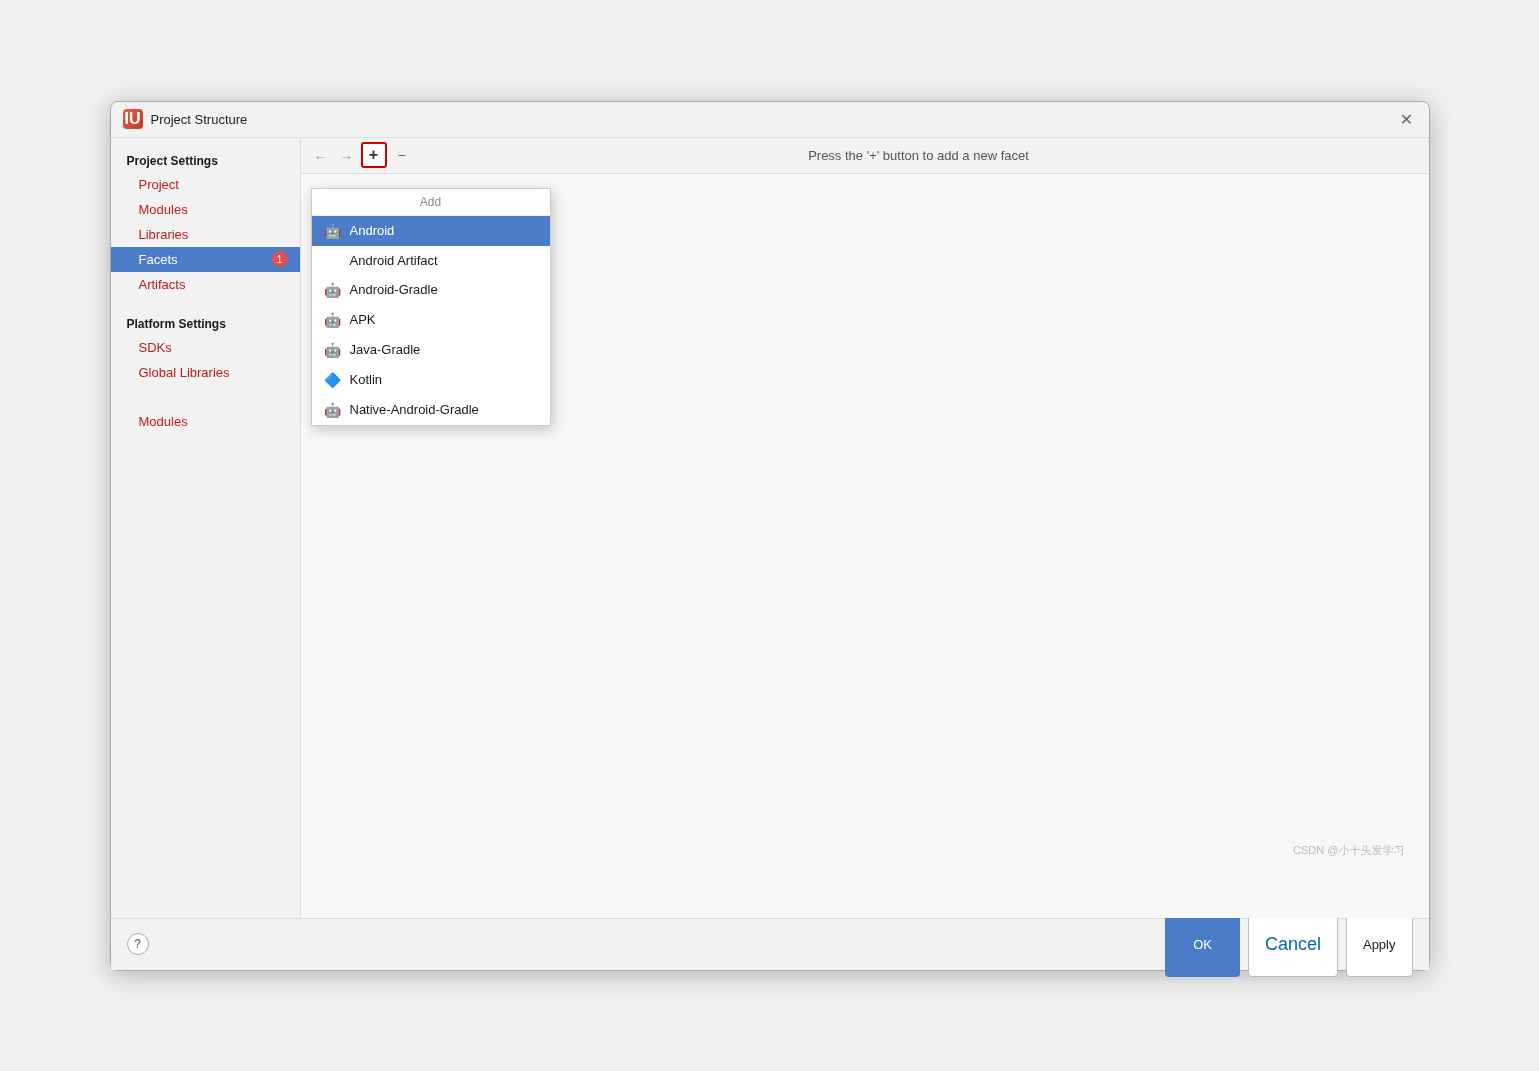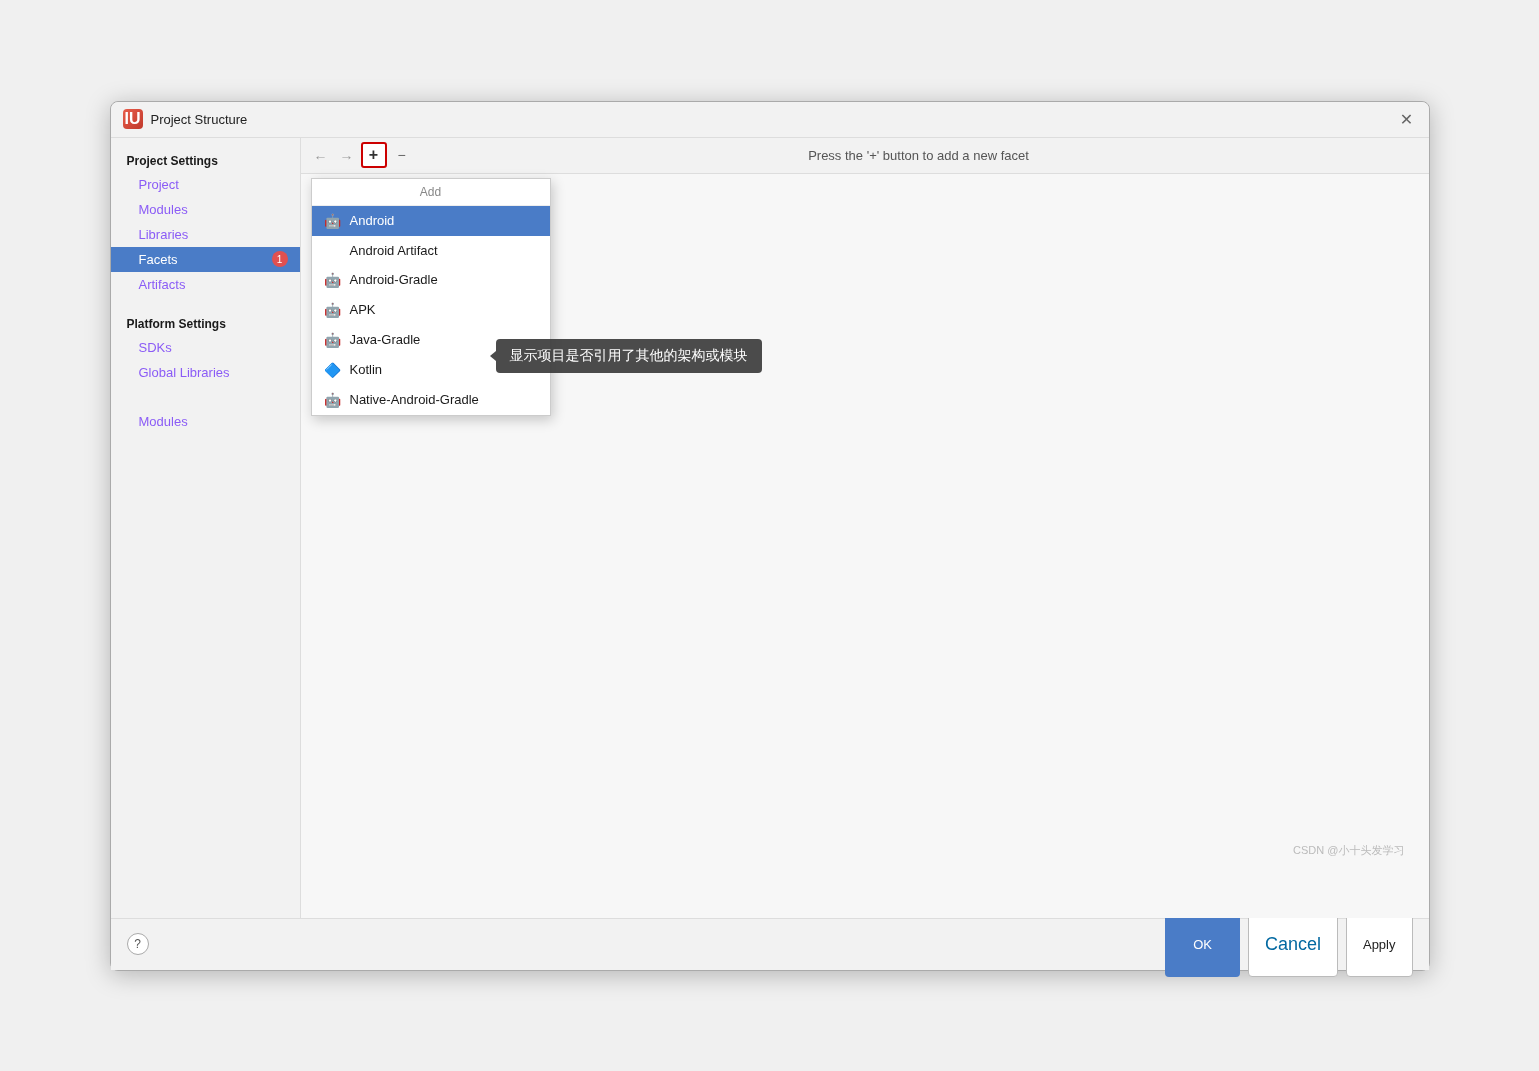--- a/index.html
+++ b/index.html
@@ -80,21 +80,21 @@
     }
     .sidebar-section-label {
       font-weight: 700;
       font-size: 12px;
       color: #1a1a1a;
       padding: 8px 16px 4px 16px;
     }
     .sidebar-item {
       padding: 5px 16px 5px 28px;
       cursor: pointer;
-      color: #8b5cf6;
+      color: #b91c1c;
       font-size: 13px;
       display: flex;
       align-items: center;
       gap: 6px;
       position: relative;
     }
     .sidebar-item.active {
       background: #4a7cc7;
       color: white;
     }
@@ -172,21 +172,21 @@
       font-size: 13px;
     }
     .panel-body {
       flex: 1;
       background: #f7f7f7;
       position: relative;
     }
     
     .dropdown-container {
       position: absolute;
-      top: 4px;
+      top: 14px;
       left: 10px;
       z-index: 100;
     }
     .dropdown-menu {
       background: white;
       border: 1px solid #ccc;
       box-shadow: 2px 4px 12px rgba(0,0,0,0.2);
       min-width: 240px;
     }
     .dropdown-header {
@@ -410,23 +410,20 @@
               <span class="item-icon-android kotlin-purple">🔷</span>
               <span>Kotlin</span>
             </div>
             <div class="dropdown-item">
               <span class="item-icon-android android-green">🤖</span>
               <span>Native-Android-Gradle</span>
             </div>
           </div>
         </div>
 
-        <div class="tooltip">
-          <span>显示项目是否引用了其他的架构或模块</span>
-        </div>
 
       </div>
 
       <div class="watermark">CSDN @小十头发学习</div>
     </div>
   </div>
 
   <div class="bottom-bar">
     <div class="bottom-left">
       <div class="help-btn">?</div>

